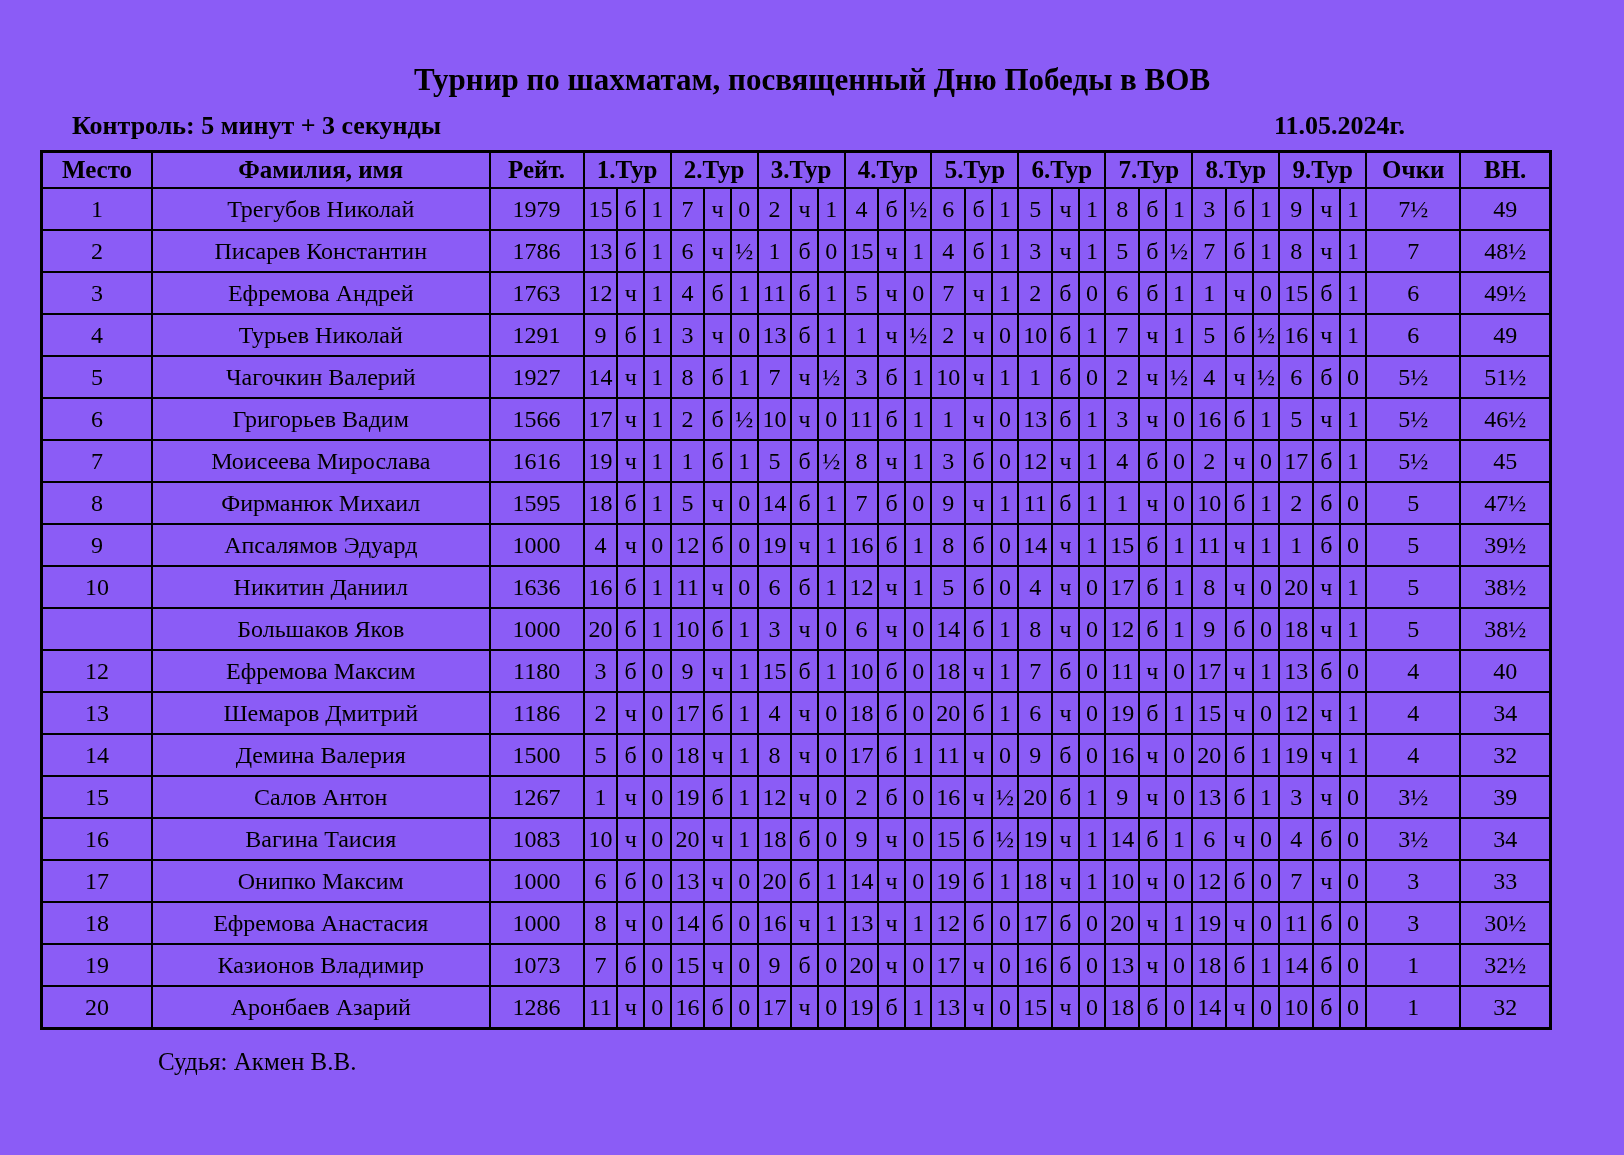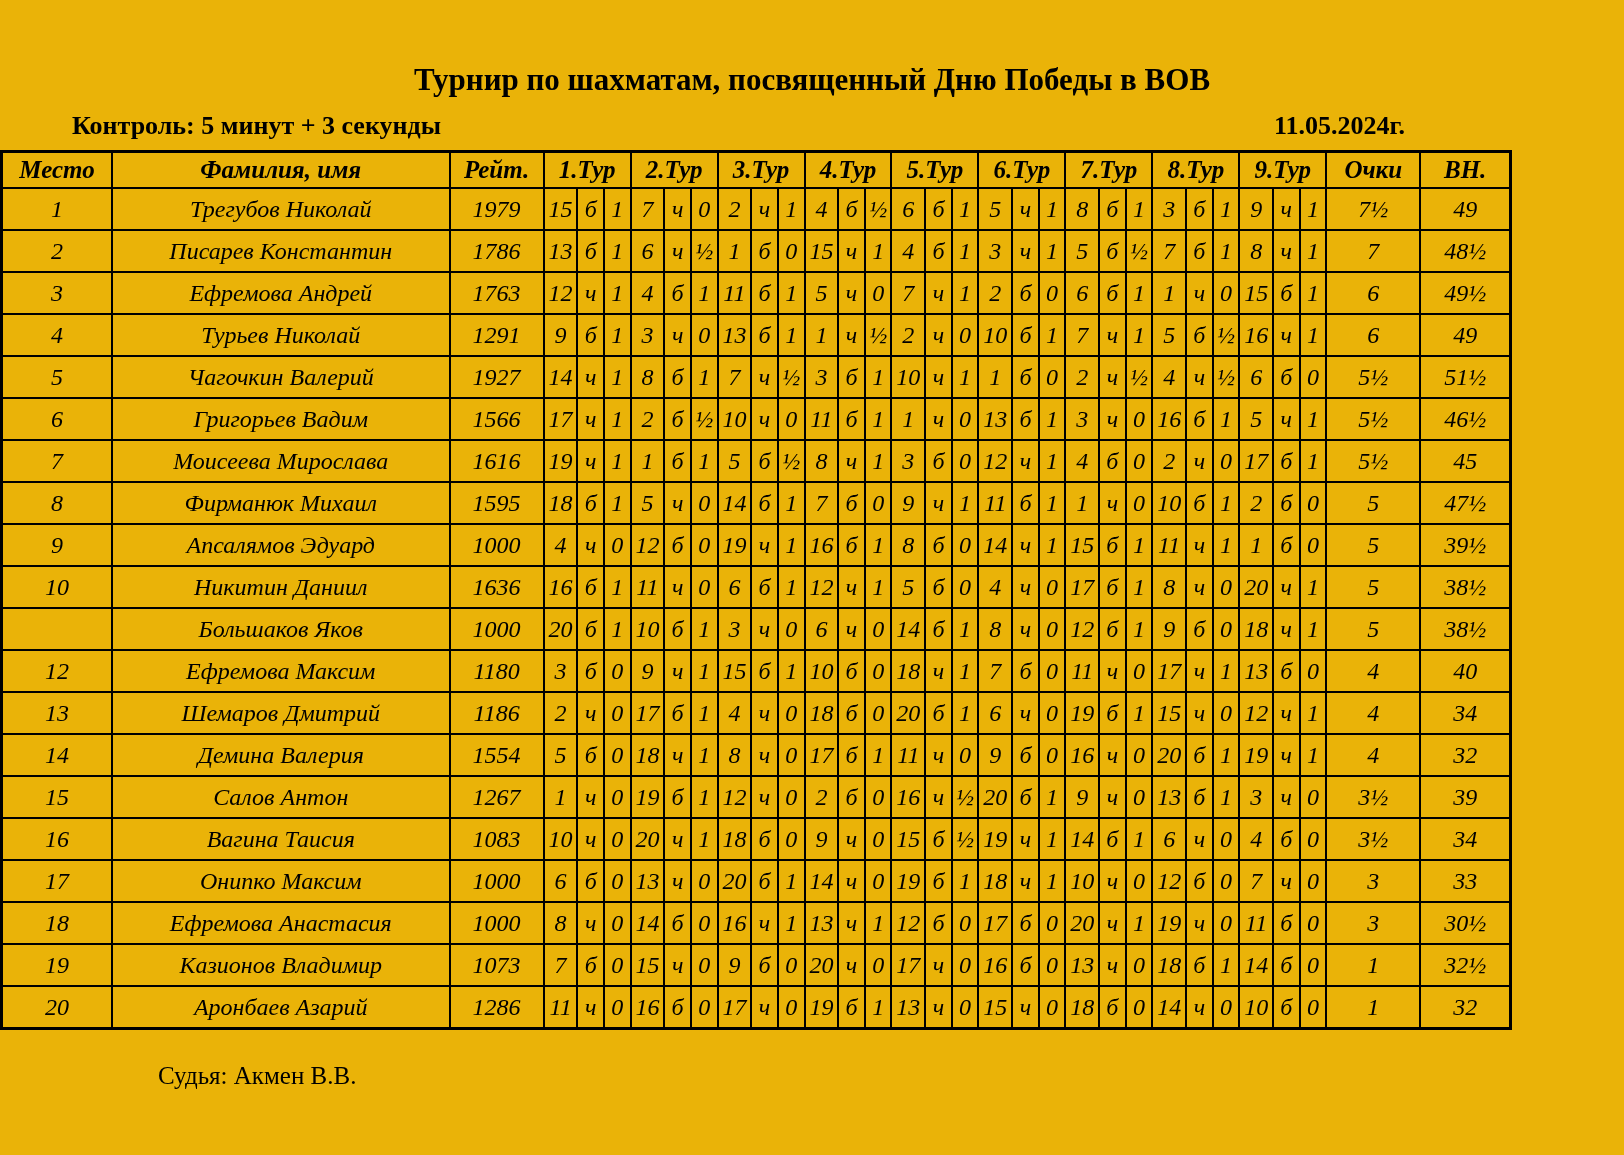--- a/index.html
+++ b/index.html
@@ -1,40 +1,39 @@
 <!DOCTYPE html>
 <html><head>
 <meta charset="utf-8">
 <style>
   html, body { margin:0; padding:0; background:#ffffff; }
   .page {
-    position:relative; width:1624px; height:1155px; background:#eab308;
+    position:relative; width:1624px; height:1155px; background:#8b5cf6;
     color:#000; font-family:"Liberation Serif","DejaVu Serif",serif;
     overflow:hidden;
   }
   .title { padding-top:62px; text-align:center; font-size:31px; font-weight:bold; }
   .subhead {
     display:flex; justify-content:space-between; align-items:baseline;
     margin:13px 219px 9px 72px; font-size:26px; font-weight:bold;gap:32px;
   }
   table.results {
-    width:1512px;
+    margin-left:40px; width:1512px;
     border-collapse:collapse; table-layout:fixed;
     border:3px solid #000;
-    font-style:italic;
   }
   table.results th, table.results td {
     border:2px solid #000; padding:0; text-align:center;
     overflow:hidden; white-space:nowrap;
   }
   table.results th { font-size:25px; font-weight:bold; height:34px; }
   table.results td { font-size:24px; height:40px; }
   td.c-name  { text-align:left; padding-left:9px; }
   td.c-rating{ text-align:right; padding-right:10px; }
-  .footer { margin:32px 0 0 158px; font-size:25px; }
+  .footer { margin:18px 0 0 158px; font-size:25px; }
 </style>
 </head>
 <body>
 
 <div class="page">
   <div class="title">Турнир по шахматам, посвященный Дню Победы в ВОВ</div>
   <div class="subhead">
     <span>Контроль: 5 минут + 3 секунды</span>
     <span>11.05.2024г.</span>
   </div>
@@ -530,21 +529,21 @@
           <td class="c-res">0</td>
           <td class="c-opp">12</td>
           <td class="c-col">ч</td>
           <td class="c-res">1</td>
           <td class="c-pts">4</td>
           <td class="c-bh">34</td>
         </tr>
         <tr>
           <td class="c-place">14</td>
           <td class="c-name">Демина Валерия</td>
-          <td class="c-rating">1554</td>
+          <td class="c-rating">1500</td>
           <td class="c-opp">5</td>
           <td class="c-col">б</td>
           <td class="c-res">0</td>
           <td class="c-opp">18</td>
           <td class="c-col">ч</td>
           <td class="c-res">1</td>
           <td class="c-opp">8</td>
           <td class="c-col">ч</td>
           <td class="c-res">0</td>
           <td class="c-opp">17</td>

